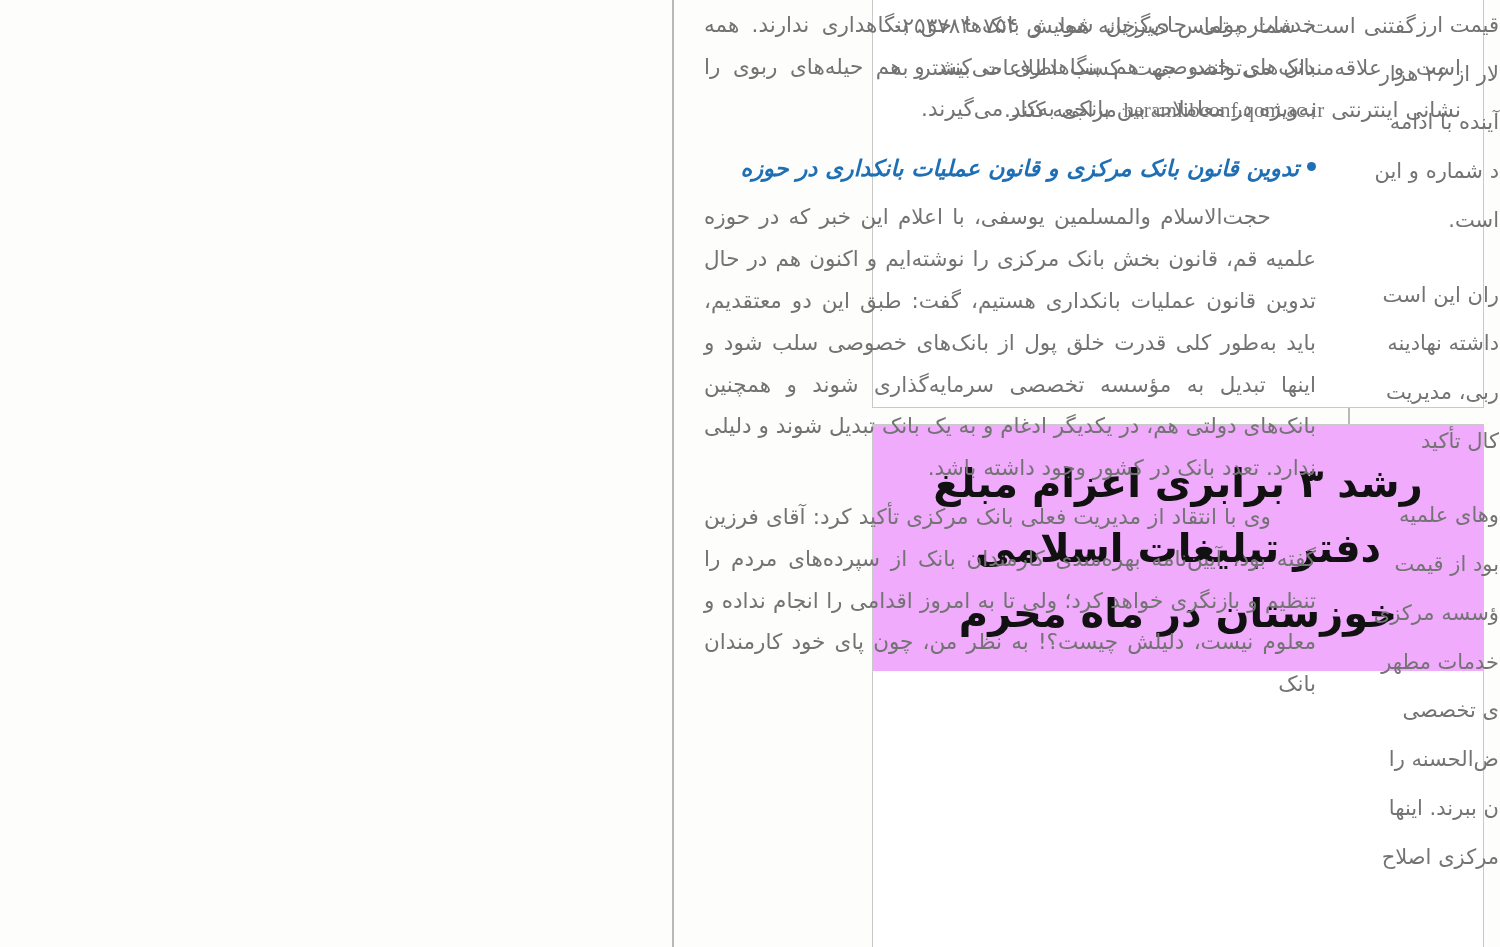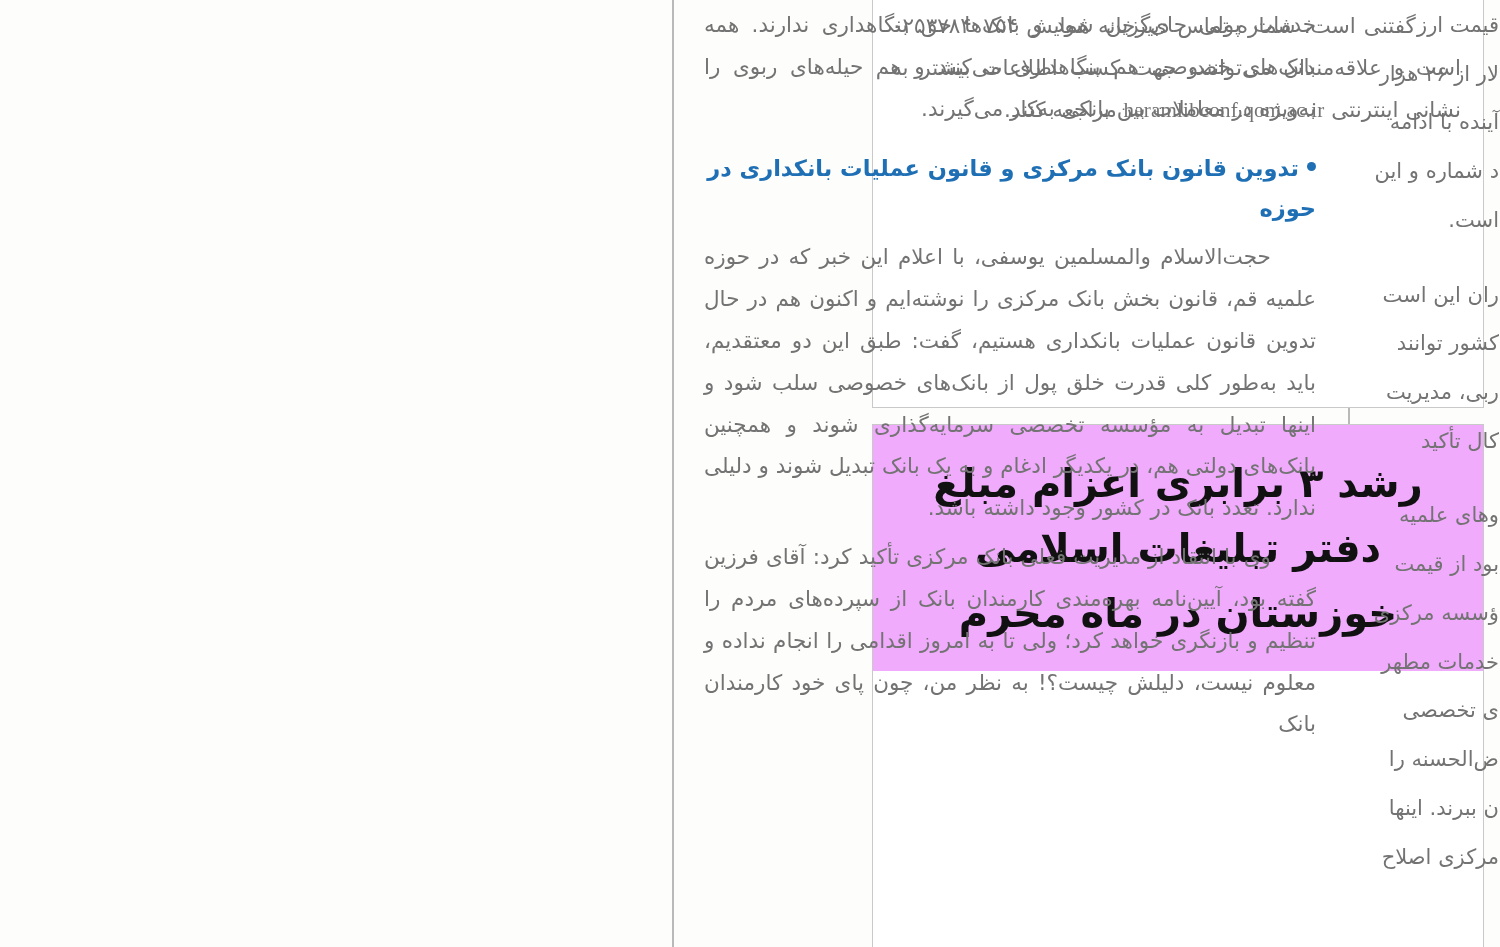--- a/index.html
+++ b/index.html
@@ -110,20 +110,21 @@
 
   
   .subhead {
     color: #1f6fb5;
     font-weight: bold;
     font-size: 22.5px;
     line-height: 1.78;
     margin: 18px 0 8px 0;
     text-align: right;
     font-family: "DejaVu Sans", sans-serif;
+    font-style: italic;
   }
   .bullet-dot {
     display: inline-block;
     width: 9px;
     height: 9px;
     border-radius: 50%;
     background: #1f6fb5;
     margin-left: 8px;
     vertical-align: 0.22em;
   }
@@ -176,21 +177,21 @@
   </div>
 
   <div class="col col-left">
     <p>قیمت ارز</p>
     <p>لار از ۲۶ هزار</p>
     <p>آینده با ادامه</p>
     <p>د شماره و این</p>
     <p>است.</p>
     <div class="gap"></div>
     <p>ران این است</p>
-    <p>کشور توانند</p>
+    <p>داشته نهادینه</p>
     <p>ربی، مدیریت</p>
     <p>کال تأکید</p>
     <div class="gap"></div>
     <p>وهای علمیه</p>
     <p>بود از قیمت</p>
     <p>ؤسسه مرکزی</p>
     <p>خدمات مطهر</p>
     <p>ی تخصصی</p>
     <p>ض‌الحسنه را</p>
     <p>ن ببرند. اینها</p>

